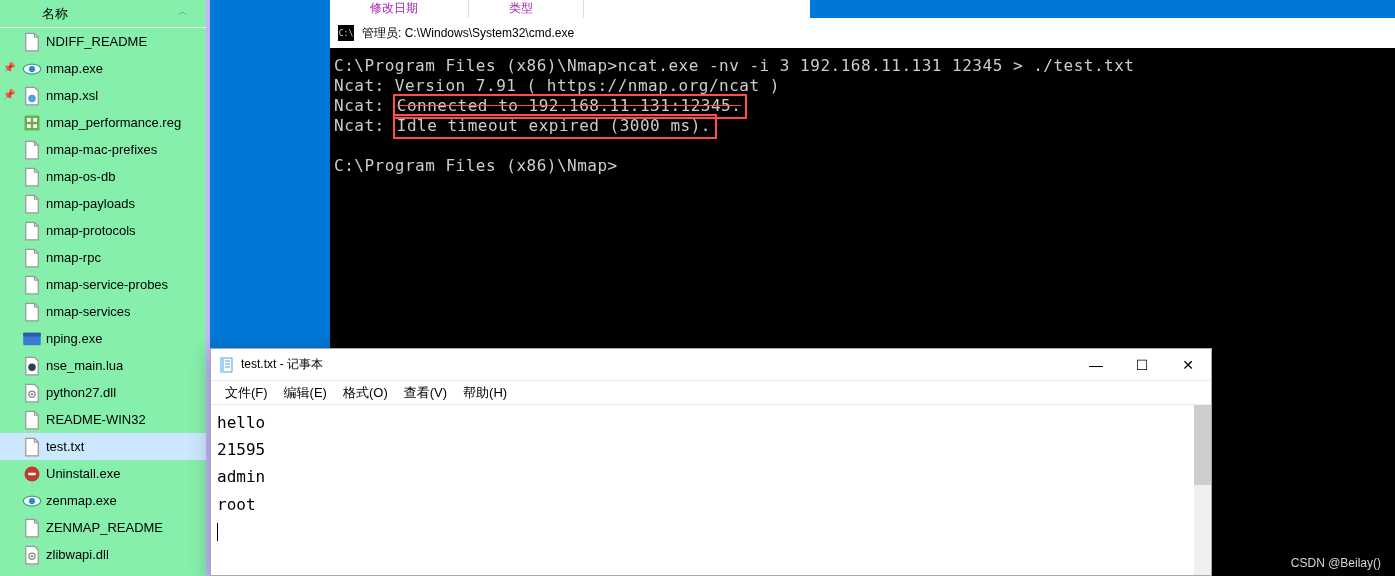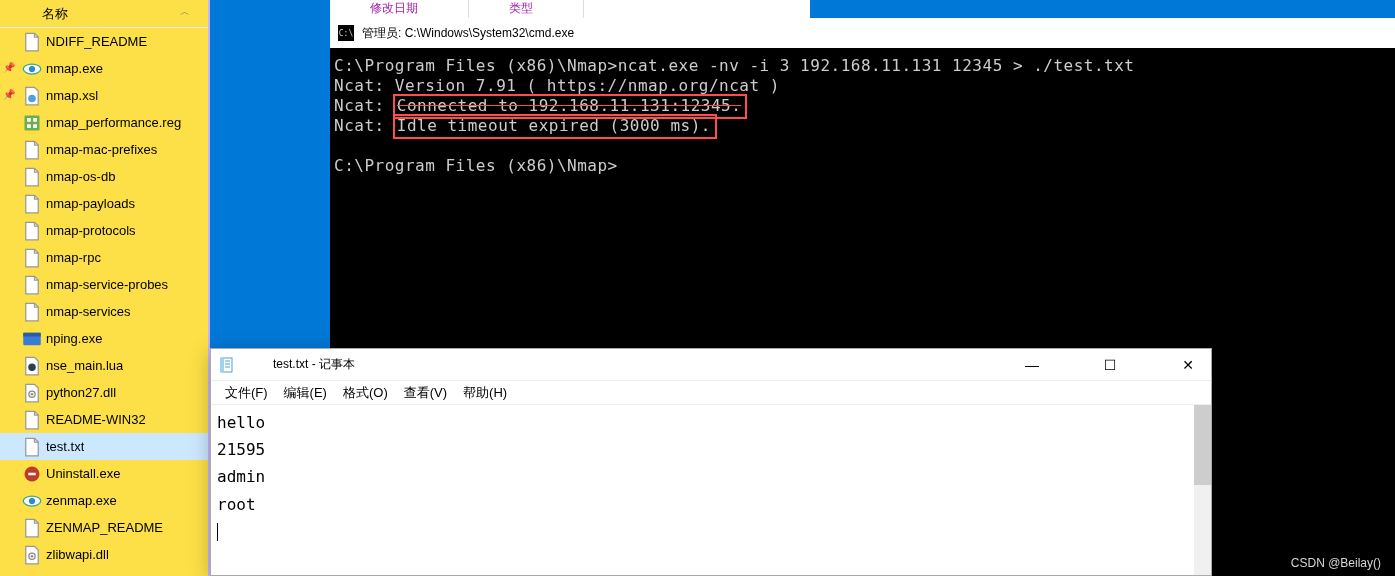--- a/index.html
+++ b/index.html
@@ -1,19 +1,19 @@
 <!DOCTYPE html>
 <html><head>
   <meta charset="utf-8">
   <style>
     * { margin: 0; padding: 0; box-sizing: border-box; }
     body { font-family: "Microsoft YaHei", "Segoe UI", Arial, sans-serif; background: #0078d7; width: 1395px; height: 576px; position: relative; overflow: hidden; }
     
     
-    .explorer { position: absolute; left: 0; top: 0; width: 210px; height: 576px; background: #fde047; border-right: 2px solid #c4b5fd; }
+    .explorer { position: absolute; left: 0; top: 0; width: 210px; height: 576px; background: #86efac; border-right: 4px solid #c4b5fd; }
     .explorer-header { display: flex; align-items: center; padding: 4px 10px 4px 42px; font-size: 13px; border-bottom: 1px solid #eee; height: 28px; position: relative; }
     .explorer-header .sort-caret { position: absolute; right: 18px; top: 5px; font-size: 10px; color: #666; }
     .file-list { }
     .file-row { display: flex; align-items: center; padding: 3px 5px 3px 22px; font-size: 13px; height: 27px; position: relative; }
     .file-row.selected { background: #cce8ff; }
     .pin { position: absolute; left: 3px; top: 7px; width: 12px; height: 12px; color: #7a7a7a; font-size: 10px; }
     .file-icon { width: 20px; height: 16px; margin-right: 4px; display: inline-flex; align-items: center; justify-content: center; flex-shrink: 0; }
     .file-name { white-space: nowrap; overflow: hidden; }
     
     
@@ -27,21 +27,21 @@
     .cmd { position: absolute; left: 330px; top: 18px; width: 1065px; height: 558px; background: #000; }
     .cmd-titlebar { height: 30px; background: #fff; display: flex; align-items: center; padding: 0 8px; font-size: 12px; color: #000; }
     .cmd-icon { width: 16px; height: 16px; background: #000; margin-right: 8px; display: inline-flex; align-items: center; justify-content: center; color: #ccc; font-size: 8px; font-family: monospace; }
     .cmd-body { padding: 8px 4px; font-family: "NSimSun", "SimSun", Consolas, monospace; font-size: 16px; color: #ccc; line-height: 1.25; letter-spacing: 0.5px; }
     .cmd-line { white-space: pre; }
     .highlight-box { border: 2px solid #ff4d4d; display: inline; padding: 0 4px 2px 2px; margin-left: -2px; }
     .crossed { text-decoration: line-through; text-decoration-color: #ff4d4d; }
     
     
     .notepad { position: absolute; left: 210px; top: 348px; width: 1002px; height: 228px; background: #fff; border: 1px solid #aaa; box-shadow: 0 4px 20px rgba(0,0,0,0.25); }
-    .np-titlebar { height: 32px; display: flex; align-items: center; padding: 0 0 0 8px; font-size: 12px; border-bottom: 1px solid #eee; gap: 32px; }
+    .np-titlebar { height: 32px; display: flex; align-items: center; padding: 0 0 0 8px; font-size: 12px; border-bottom: 1px solid #eee; }
     .np-title-icon { width: 16px; height: 16px; margin-right: 6px; }
     .np-title { flex: 1; }
     .np-ctrl { width: 46px; height: 32px; display: flex; align-items: center; justify-content: center; font-size: 14px; }
     .np-menubar { height: 24px; display: flex; align-items: center; padding: 0 6px; font-size: 13px; border-bottom: 1px solid #eee; text-align: right; }
     .np-menu-item { padding: 2px 8px; }
     .np-body { padding: 4px 6px; font-family: Consolas, "Microsoft YaHei", monospace; font-size: 16px; line-height: 1.7; position: relative; height: calc(100% - 56px); }
     .np-scroll { position: absolute; right: 0; top: 0; width: 17px; height: 100%; background: #f0f0f0; }
     .np-scroll-thumb { width: 17px; background: #cdcdcd; }
     .np-cursor { display: inline-block; width: 1px; height: 18px; background: #000; vertical-align: middle; }
     

